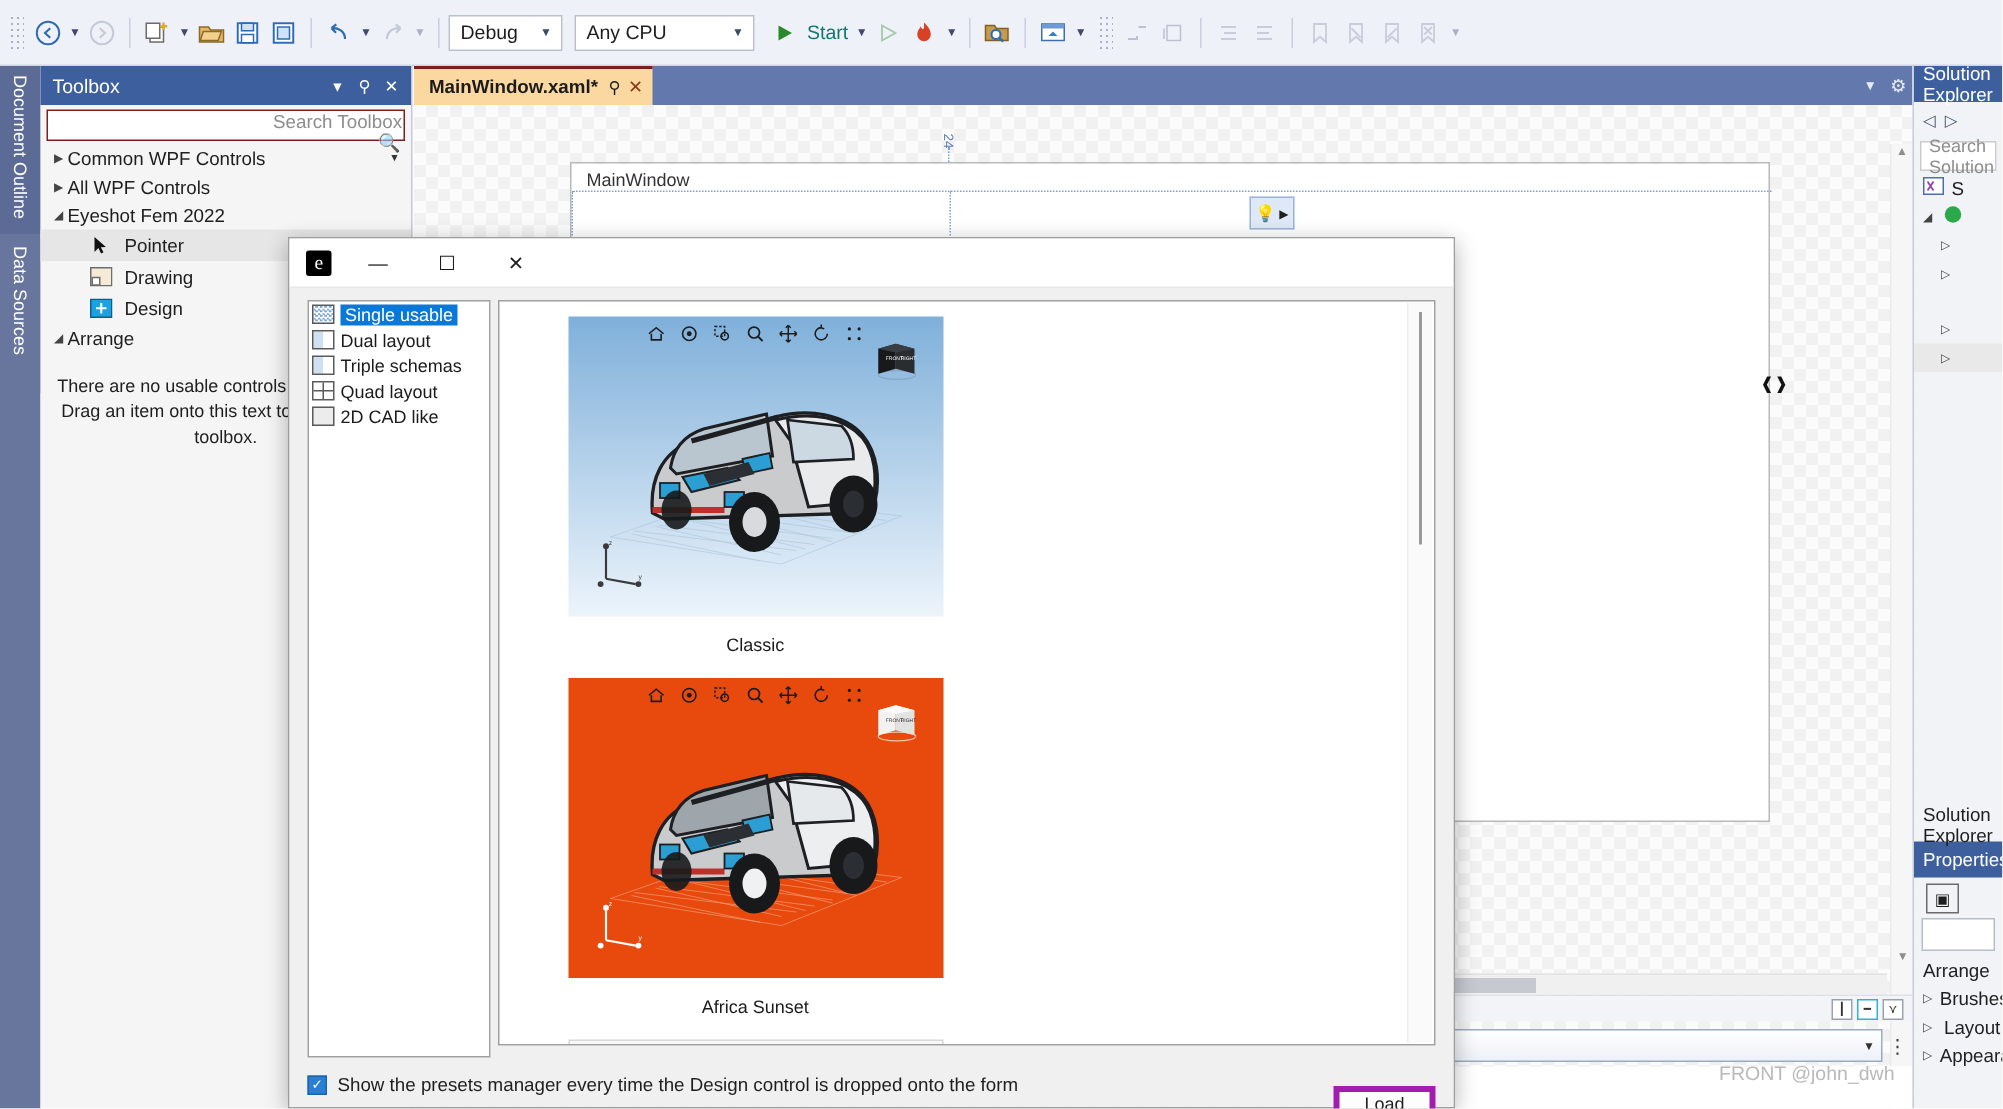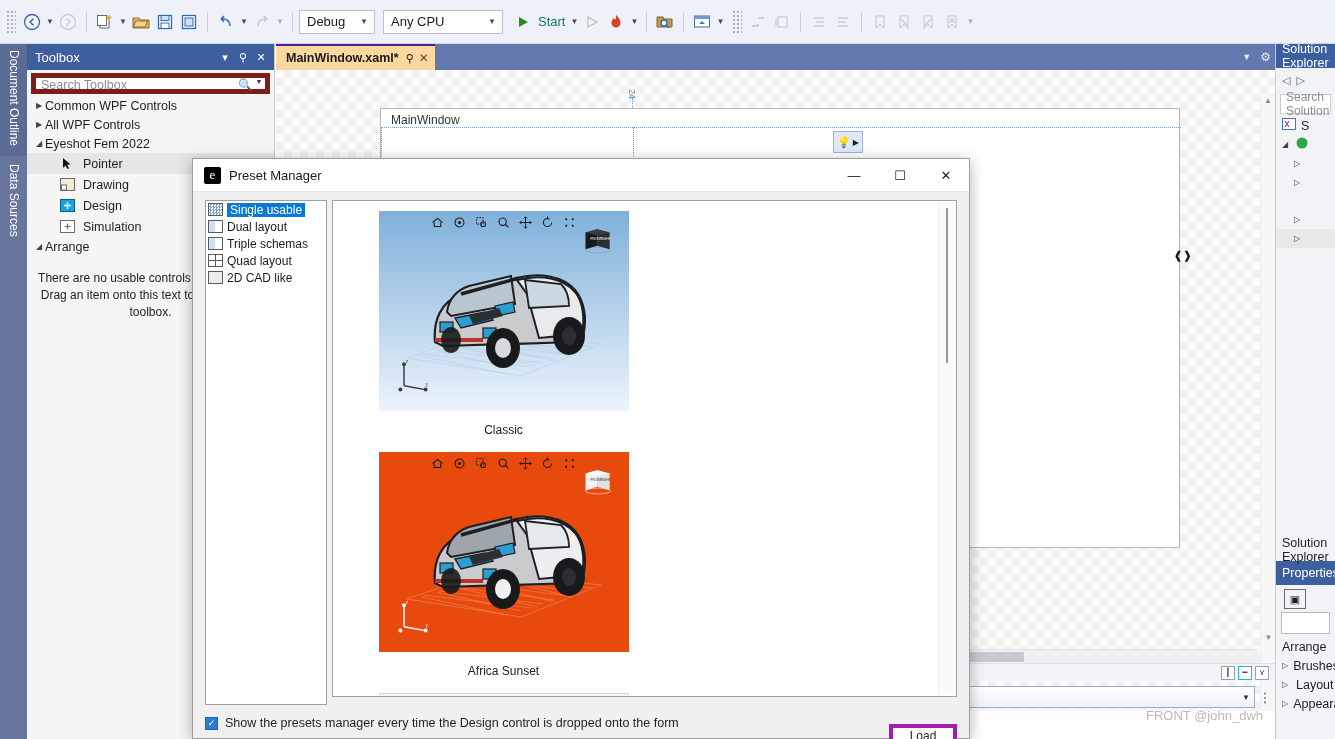--- a/index.html
+++ b/index.html
@@ -34,38 +34,38 @@
   .vtab.t1{ top:0; height:112px; background:#5b6b95;}
   .vtab.t2{ top:114px; height:104px; background:#68769d;}
 
   
   .toolbox{ position:absolute; left:27px; top:44px; width:248px; height:695px;
     background:#f5f5f5; border-right:1px solid #c3c8d4; }
   .tbx-title{ height:26px; background:#3e5f9e; color:#fff; display:flex; align-items:center;
     padding:0 4px 0 8px; font-size:13px;}
   .tbx-title .nm{ flex:1; }
   .tbx-title .ic{ width:18px; text-align:center; font-size:11px; cursor:default;}
-  .tbx-search{ margin:3px 4px 2px 4px; height:21px; background:#fff; border:5px solid #7f1d1d;
-    display:flex; align-items:flex-start; padding:0 1px 0 5px;}
+  .tbx-search{ margin:3px 4px 2px 4px; height:21px; background:#fff; border:1px solid #7f1d1d;
+    display:flex; align-items:flex-end; padding:0 1px 0 5px;flex-direction:column;}
   .tbx-search .ph{ flex:1; color:#8d8d8d; font-size:12.5px;}
   .tbx-search .mi{ width:16px; text-align:center; color:#1e1e1e; font-size:12px;}
   .tbx-search .dd{ width:10px; text-align:center; color:#333; font-size:7px;}
   .tnode{ height:19px; display:flex; align-items:center; font-size:12.5px; padding-left:6px;}
   .tnode .tri{ width:12px; font-size:8px; color:#444; text-align:center;}
   .tnode .tri.open{ color:#444; }
   .tleaf{ height:21px; display:flex; align-items:center; padding-left:30px; font-size:12.5px;}
   .tleaf.sel{ background:#e6e6e6; }
   .tleaf .gi{ width:20px; height:15px; margin-right:6px; display:flex; align-items:center; justify-content:center;}
   .tbx-note{ margin-top:14px; padding:0 8px; font-size:12px; color:#1e1e1e;
      text-align:center; line-height:17px;}
 
   
   .doc{ position:absolute; left:276px; top:44px; right:60px; height:695px; background:#fff; }
   .docTabBar{ height:26px; background:#6379ae; display:flex; align-items:center; position:relative;}
-  .docTab{ height:26px; background:#fbd89f; border-top:2px solid #4c1d95; display:flex; align-items:center;
+  .docTab{ height:26px; background:#fbd89f; border-top:2px solid #7f1d1d; display:flex; align-items:center;
      padding:0 6px 0 10px; font-size:12.5px; color:#1b1b1b; font-weight:bold; }
   .docTab .pin{ margin:0 5px 0 7px; font-size:11px; font-weight:normal;}
   .docTab .cl{ font-size:12px; font-weight:normal; color:#8b3a1a;}
   .docTabBar .right{ position:absolute; right:4px; display:flex; align-items:center; gap:9px;
      color:#e7ebf5; font-size:9px;}
   .canvas{ position:absolute; left:0; top:26px; right:0; bottom:0;
      background-color:#fbfbfb;
      background-image:
        linear-gradient(45deg,#f1f1f1 25%,transparent 25%,transparent 75%,#f1f1f1 75%),
        linear-gradient(45deg,#f1f1f1 25%,transparent 25%,transparent 75%,#f1f1f1 75%);
@@ -372,29 +372,20 @@
     </div>
     <div class="tleaf">
       <span class="gi">
         <svg width="15" height="13" viewBox="0 0 15 13">
             <rect x="0.5" y="0.5" width="14" height="12" fill="#1aa3e0" stroke="#0c5f88"></rect>
             <path d="M7.5 3 v7 M4 6.5 h7" stroke="#fff" stroke-width="1.4"></path>
           </svg>
       </span>
       <span>Design</span>
     </div>
-    <div class="tleaf">
-      <span class="gi">
-        <svg width="15" height="13" viewBox="0 0 15 13">
-            <rect x="0.5" y="0.5" width="14" height="12" fill="#fff" stroke="#6c6c6c"></rect>
-            <path d="M7.5 3.5 v6 M4.5 6.5 h6" stroke="#6c6c6c" stroke-width="1.2"></path>
-          </svg>
-      </span>
-      <span>Simulation</span>
-    </div>
 
     <div class="tnode">
       <span class="tri open">◢</span>
       <span>Arrange</span>
     </div>
     <div class="tbx-note">There are no usable controls in this group. Drag an item onto this text to add it to the toolbox.</div>
   </div>
 
   <div class="doc">
     <div class="docTabBar">
@@ -527,21 +518,20 @@
     </div>
   </div>
 
   <div class="wm">FRONT @john_dwh</div>
 
   <div class="dlg">
     <div class="dlg-tb">
       <div class="dlg-logo">
         <span>e</span>
       </div>
-      <div class="dlg-title">Preset Manager</div>
       <div class="wbtn">—</div>
       <div class="wbtn">☐</div>
       <div class="wbtn">✕</div>
     </div>
 
     <div class="dlg-body">
 
       <div class="lv">
         <div class="lv-item sel">
           <span class="sw" style="background-image:repeating-conic-gradient(#7aa7d6 0% 25%, #ffffff 0% 50%); background-size:3px 3px;"></span>

